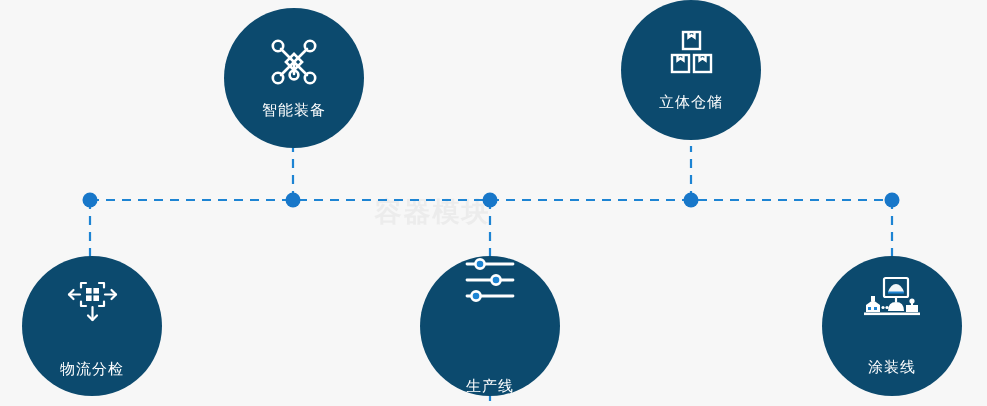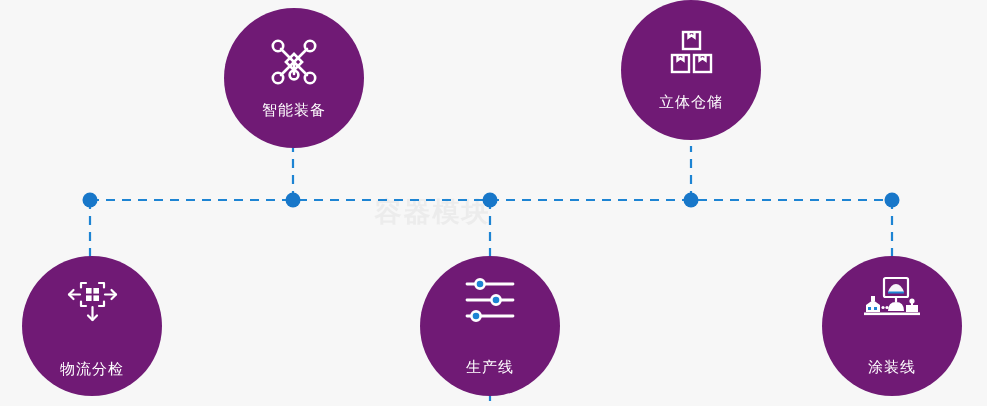--- a/index.html
+++ b/index.html
@@ -38,21 +38,21 @@
     position: absolute;
     left: 0;
     top: 0;
     width: 987px;
     height: 406px;
   }
   
   .node {
     position: absolute;
     border-radius: 50%;
-    background: #701a75;
+    background: #0c4a6e;
     display: flex;
     flex-direction: column;
     align-items: center;
     justify-content: center;
     box-sizing: border-box;
   }
   .node .icon {
     display: block;
     line-height: 0;
   }
@@ -73,21 +73,21 @@
   .node-bottom {
     width: 140px;
     height: 140px;
     gap: 22px;
   }
   .node-bottom .icon { margin-bottom: 12px; }
 
   .n-smart    { left: 224px; top:   8px; }
   .n-storage  { left: 621px; top:   0; }
   .n-sorting  { left:  22px; top: 256px; }
-  .n-prodline { left: 420px; top: 256px; }
+  .n-prodline { left: 420px; top: 256px; justify-content: space-between; }
   .n-paint    { left: 822px; top: 256px; }
 </style>
 </head>
 <body>
 
 <div id="stage">
 
   <div class="watermark">容器模块</div>
 
   <svg id="connectors" viewBox="0 0 987 406" xmlns="http://www.w3.org/2000/svg">

